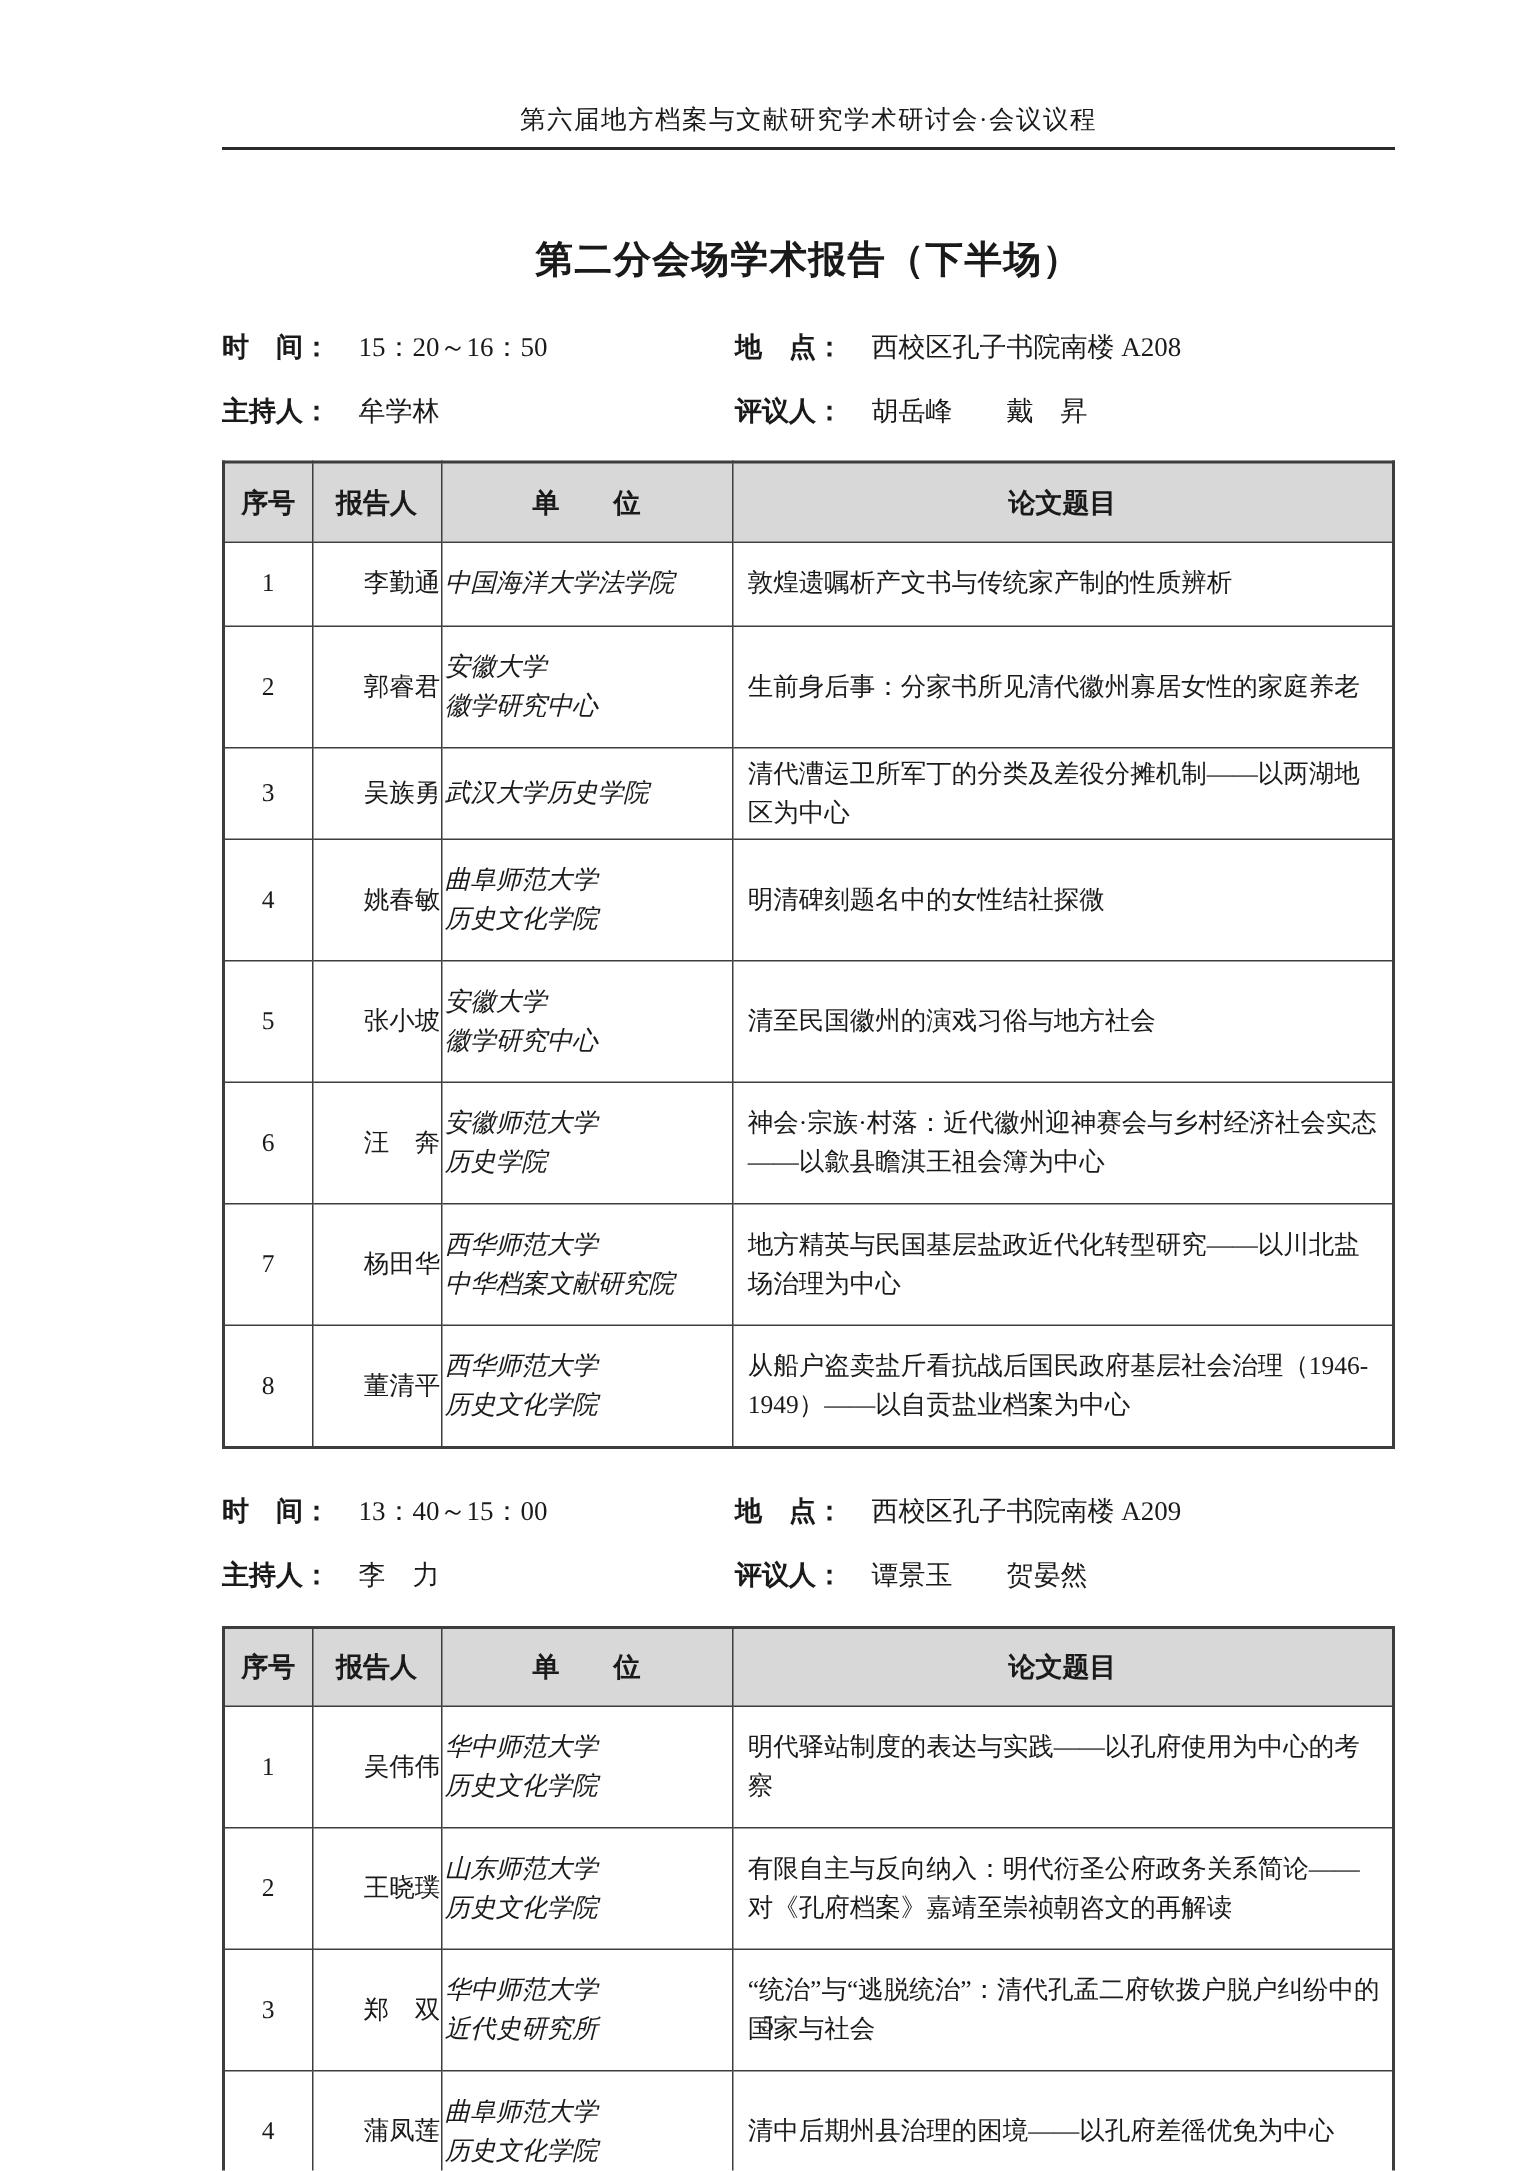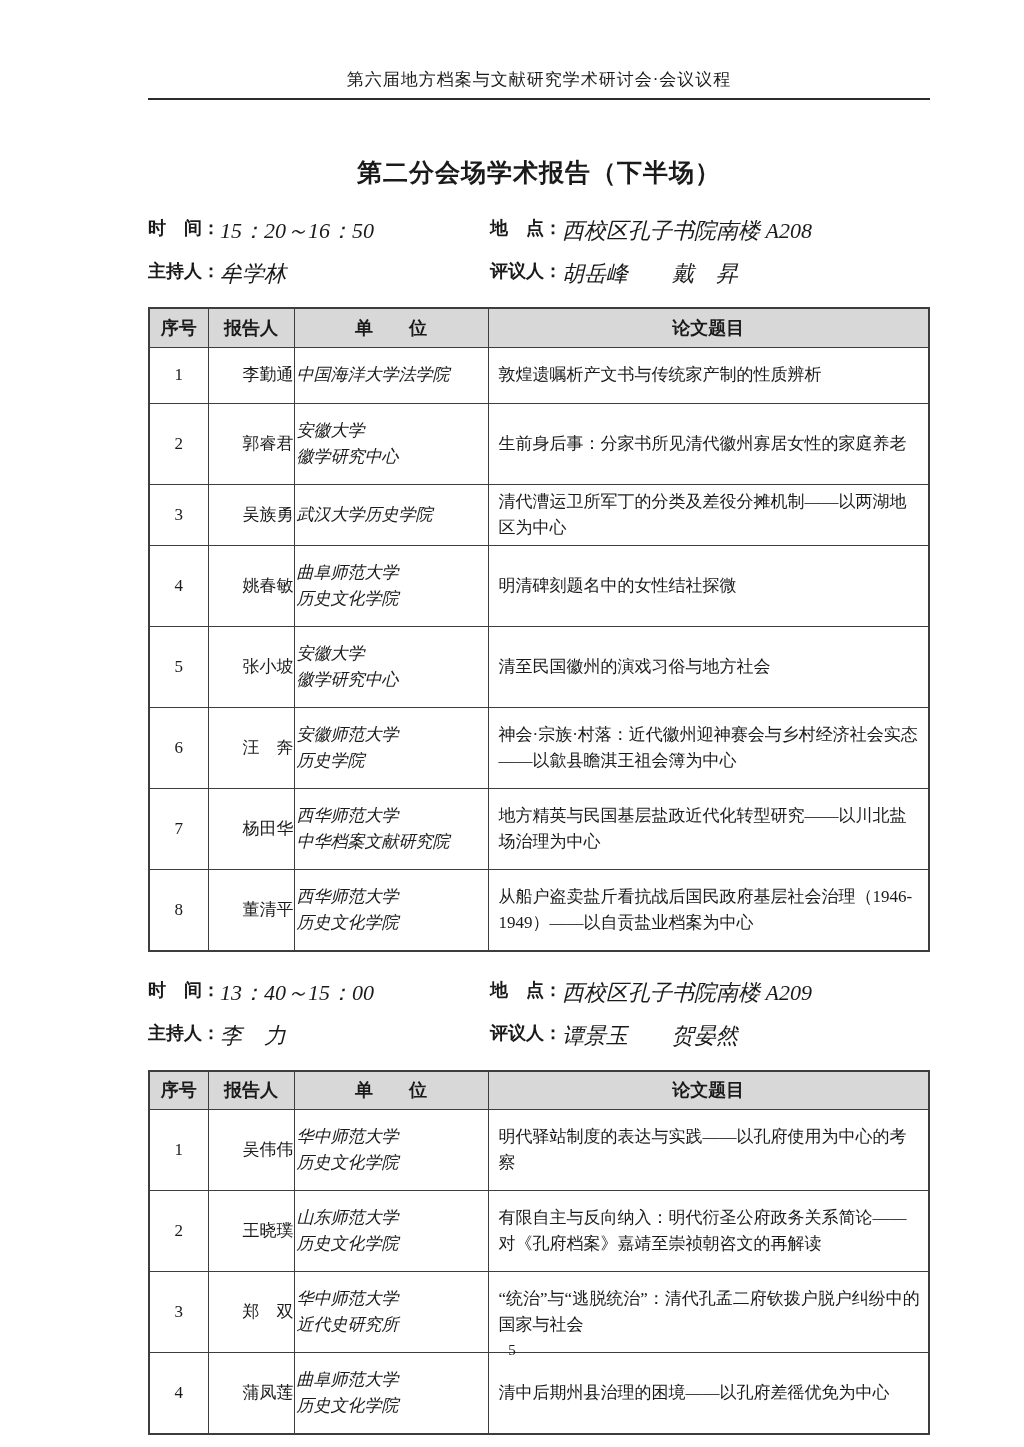--- a/index.html
+++ b/index.html
@@ -39,53 +39,52 @@
   
   .info-grid {
     margin-top: 20px;
     margin-bottom: 12px;
   }
   .info-row {
     display: flex;
     height: 43px;
     align-items: center;
   }
-  .info-item { display: flex; align-items: flex-start; }
+  .info-item { display: flex; align-items: flex-end; gap: 19px; }
   .info-item.left { width: 342px; flex: 0 0 342px; }
   .info-item.right { flex: 1; }
   .info-label {
     font-family: "Liberation Sans", sans-serif;
     font-weight: bold;
     font-size: 18px;
     white-space: pre;
   }
   .info-value {
-    font-size: 22px;
+    font-size: 18px;
     white-space: pre;
-    font-style: italic;
   }
   
   table.session-table {
     width: 100%;
     border-collapse: collapse;
     border: 2px solid #3d3d3d;
     table-layout: fixed;
   }
   table.session-table td, table.session-table th {
     border: 1px solid #3d3d3d;
     font-size: 17px;
     line-height: 26px;
     vertical-align: middle;
   }
   table.session-table th {
     background: #d8d8d8;
     font-family: "Liberation Sans", sans-serif;
     font-weight: bold;
     font-size: 18px;
-    height: 39px;
+    height: 53px;
     text-align: center;
     white-space: pre;
   }
   td.cell-no {
     text-align: center;
     height: 56px;
     font-family: "Liberation Serif", serif;
   }
   td.cell-presenter { text-align: center; white-space: pre; padding-left: 34px; }
   td.cell-affiliation { text-align: left; white-space: pre-line; padding: 14px 2px; font-style: italic; }

